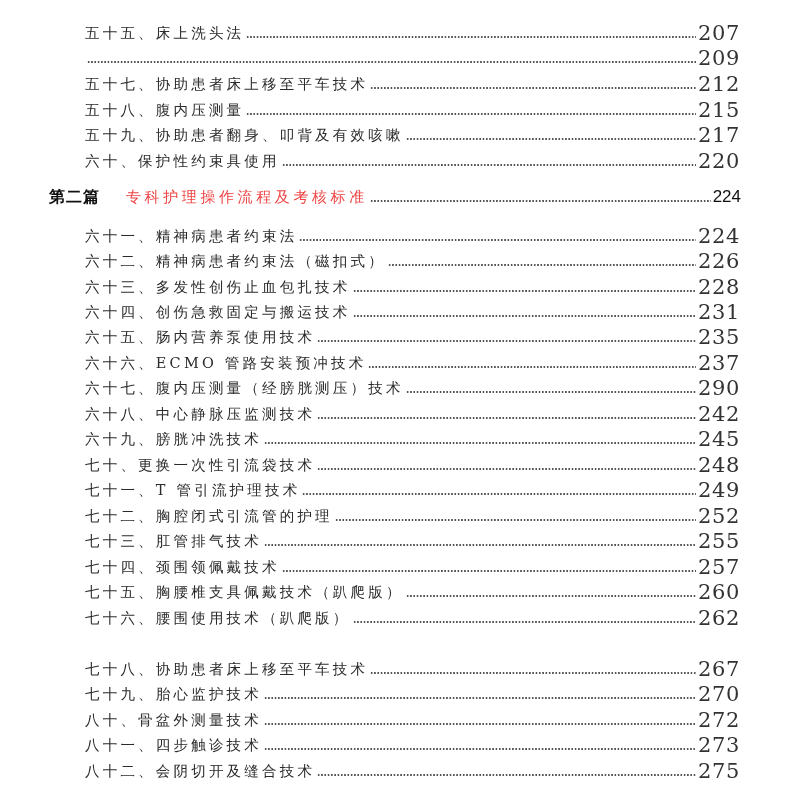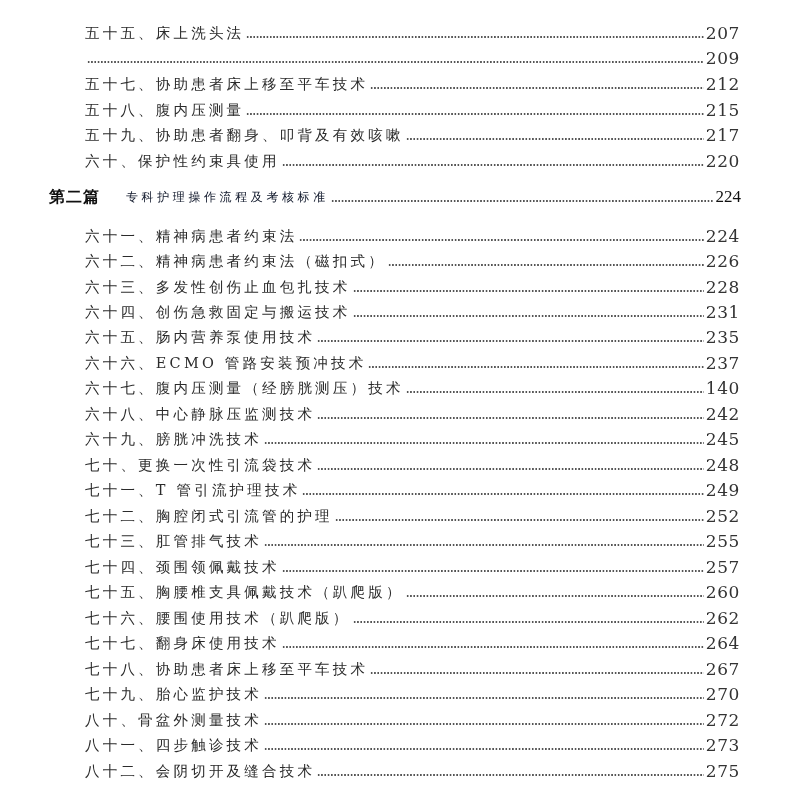--- a/index.html
+++ b/index.html
@@ -42,48 +42,48 @@
       flex: 1 1 auto;
       height: 2px;
       margin: 0 2px 6px 2px;
       background-image: radial-gradient(circle, #555 0.7px, transparent 0.9px);
       background-size: 3.3px 2px;
       background-repeat: repeat-x;
       background-position: left center;
     }
     .row .page {
       flex: 0 0 auto;
-      font-size: 17px;
+      font-size: 21px;
       letter-spacing: 0.6px;
       color: #333;
     }
     .section {
       position: absolute;
       left: 49px;
       width: 692px;
       height: 26px;
       display: flex;
       align-items: flex-end;
       white-space: nowrap;
-      font-family: Liberation Serif, serif;
+      font-family: Liberation Sans, sans-serif;
     }
     .section .part {
       flex: 0 0 auto;
       font-weight: bold;
       font-size: 16px;
       letter-spacing: 1px;
       color: #111;
       margin-right: 26px;
       line-height: 26px;
     }
     .section .title {
       flex: 0 0 auto;
-      font-size: 12px;
+      font-size: 15px;
       letter-spacing: 3.6px;
-      color: #0f172a;
+      color: #ef4444;
       line-height: 26px;
     }
     .section .leader {
       flex: 1 1 auto;
       height: 2px;
       margin: 0 2px 8px 2px;
       background-image: radial-gradient(circle, #555 0.7px, transparent 0.9px);
       background-size: 3.3px 2px;
       background-repeat: repeat-x;
     }
@@ -163,21 +163,21 @@
     <span class="page">235</span>
   </div>
   <div class="row" style="top:352px">
     <span class="title"><span>六十六</span>、<span>ECMO 管路安装预冲技术</span></span>
     <span class="leader"></span>
     <span class="page">237</span>
   </div>
   <div class="row" style="top:377px">
     <span class="title"><span>六十七</span>、<span>腹内压测量（经膀胱测压）技术</span></span>
     <span class="leader"></span>
-    <span class="page">140</span>
+    <span class="page">290</span>
   </div>
   <div class="row" style="top:403px">
     <span class="title"><span>六十八</span>、<span>中心静脉压监测技术</span></span>
     <span class="leader"></span>
     <span class="page">242</span>
   </div>
   <div class="row" style="top:428px">
     <span class="title"><span>六十九</span>、<span>膀胱冲洗技术</span></span>
     <span class="leader"></span>
     <span class="page">245</span>
@@ -210,25 +210,20 @@
   <div class="row" style="top:581px">
     <span class="title"><span>七十五</span>、<span>胸腰椎支具佩戴技术（趴爬版）</span></span>
     <span class="leader"></span>
     <span class="page">260</span>
   </div>
   <div class="row" style="top:607px">
     <span class="title"><span>七十六</span>、<span>腰围使用技术（趴爬版）</span></span>
     <span class="leader"></span>
     <span class="page">262</span>
   </div>
-  <div class="row" style="top:632px">
-    <span class="title"><span>七十七</span>、<span>翻身床使用技术</span></span>
-    <span class="leader"></span>
-    <span class="page">264</span>
-  </div>
   <div class="row" style="top:658px">
     <span class="title"><span>七十八</span>、<span>协助患者床上移至平车技术</span></span>
     <span class="leader"></span>
     <span class="page">267</span>
   </div>
   <div class="row" style="top:683px">
     <span class="title"><span>七十九</span>、<span>胎心监护技术</span></span>
     <span class="leader"></span>
     <span class="page">270</span>
   </div>

